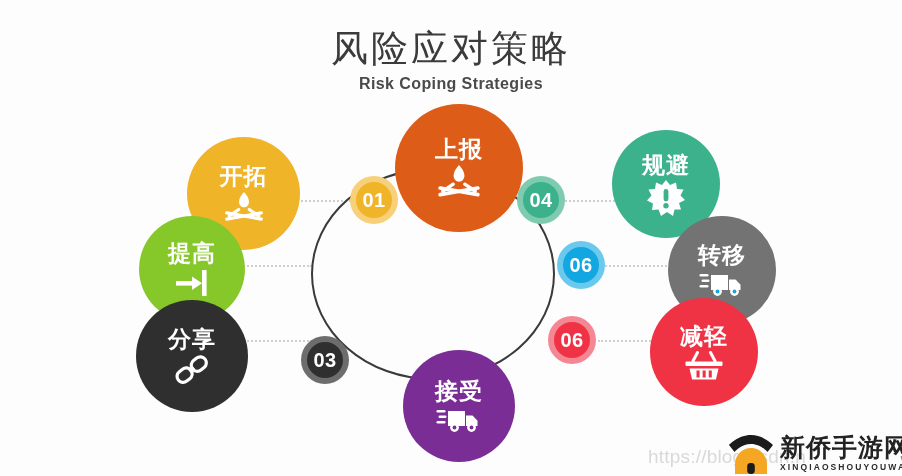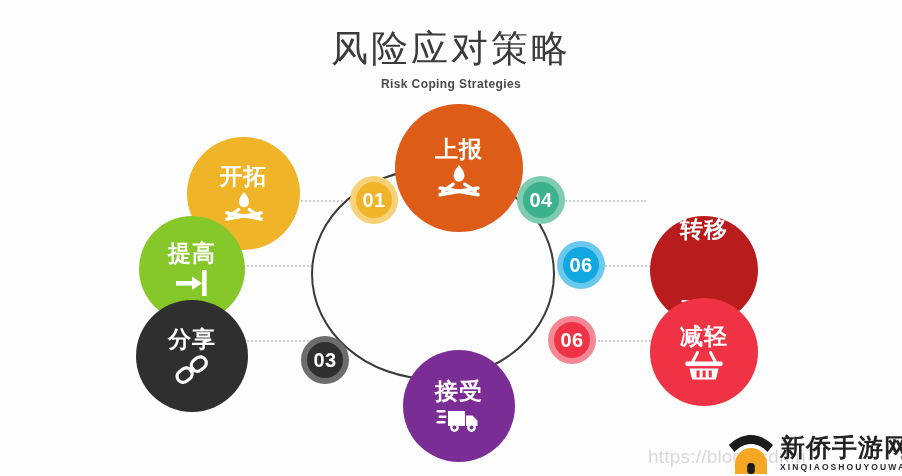--- a/index.html
+++ b/index.html
@@ -29,21 +29,21 @@
   }
   .title-cn {
     font-size: 37px;
     color: #3b3b3b;
     letter-spacing: 3px;
     font-weight: 400;
     line-height: 46px;
     font-family: "Liberation Sans", "DejaVu Sans", sans-serif;
   }
   .title-en {
-    font-size: 12px;
+    font-size: 16px;
     color: #4a4a4a;
     font-weight: bold;
     letter-spacing: 0.4px;
     line-height: 22px;
     margin-top: 1px;
   }
 
   
   .ring {
     position: absolute;
@@ -218,22 +218,32 @@
       <svg width="40" height="32" viewBox="0 0 40 32">
         <g transform="rotate(-38 20 16)">
           <rect x="3" y="9.5" width="16" height="12" rx="6" fill="none" stroke="#fff" stroke-width="3.2"></rect>
           <rect x="21" y="9.5" width="16" height="12" rx="6" fill="none" stroke="#fff" stroke-width="3.2"></rect>
           <rect x="17" y="13.8" width="6" height="3.4" fill="#fff"></rect>
         </g>
       </svg>
     </span>
   </div>
 
-
-  <div class="big" style="left:650px; top:216px; width:108px; height:108px; background:#b91c1c;justify-content:space-between;">
+  <div class="big" style="left:612px; top:130px; width:108px; height:108px; background:#3cb28c;">
+    <span class="label">规避</span>
+    <span class="gicon">
+      <svg width="38" height="36" viewBox="0 0 38 36">
+        <path d="M19 0 L23 5 L29 2.5 L30 9 L36.5 9.5 L33.5 15.5 L38 20 L32 23 L34 29.5 L27.5 29.5 L26 36 L20 32 L14 36 L11.5 29.5 L5 30 L6 23.5 L0 20.5 L4.5 15.5 L1.5 9.5 L8 9 L9 2.5 L15 5 Z" fill="#fff"></path>
+        <rect x="16.6" y="9" width="4.8" height="12.5" rx="2.4" fill="#3cb28c"></rect>
+        <circle cx="19" cy="25.8" r="2.7" fill="#3cb28c"></circle>
+      </svg>
+    </span>
+  </div>
+
+  <div class="big" style="left:668px; top:216px; width:108px; height:108px; background:#737373;">
     <span class="label">转移</span>
     <span class="gicon">
       <svg width="46" height="28" viewBox="0 0 46 28">
         <rect x="0.5" y="4" width="9" height="2.6" rx="1.3" fill="#fff"></rect>
         <rect x="2.5" y="9.5" width="8" height="2.6" rx="1.3" fill="#fff"></rect>
         <rect x="0.5" y="15" width="9" height="2.6" rx="1.3" fill="#fff"></rect>
         <path d="M12 5h17v15H12z" fill="#fff"></path>
         <path d="M30 9.5h6.5l5 5.2V20H30z" fill="#fff"></path>
         <circle cx="18.5" cy="21.5" r="4.4" fill="#fff"></circle>
         <circle cx="18.5" cy="21.5" r="1.9" fill="#12a7e0"></circle>

